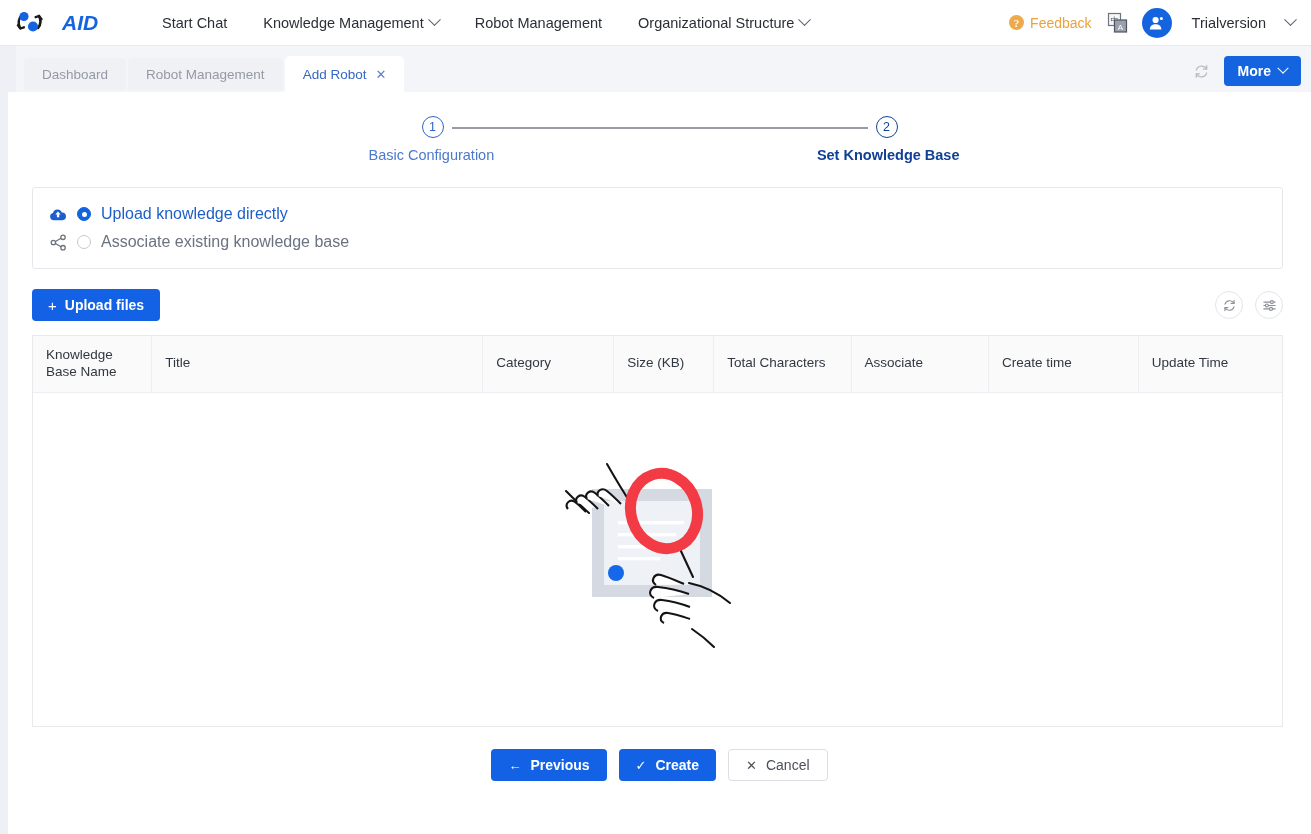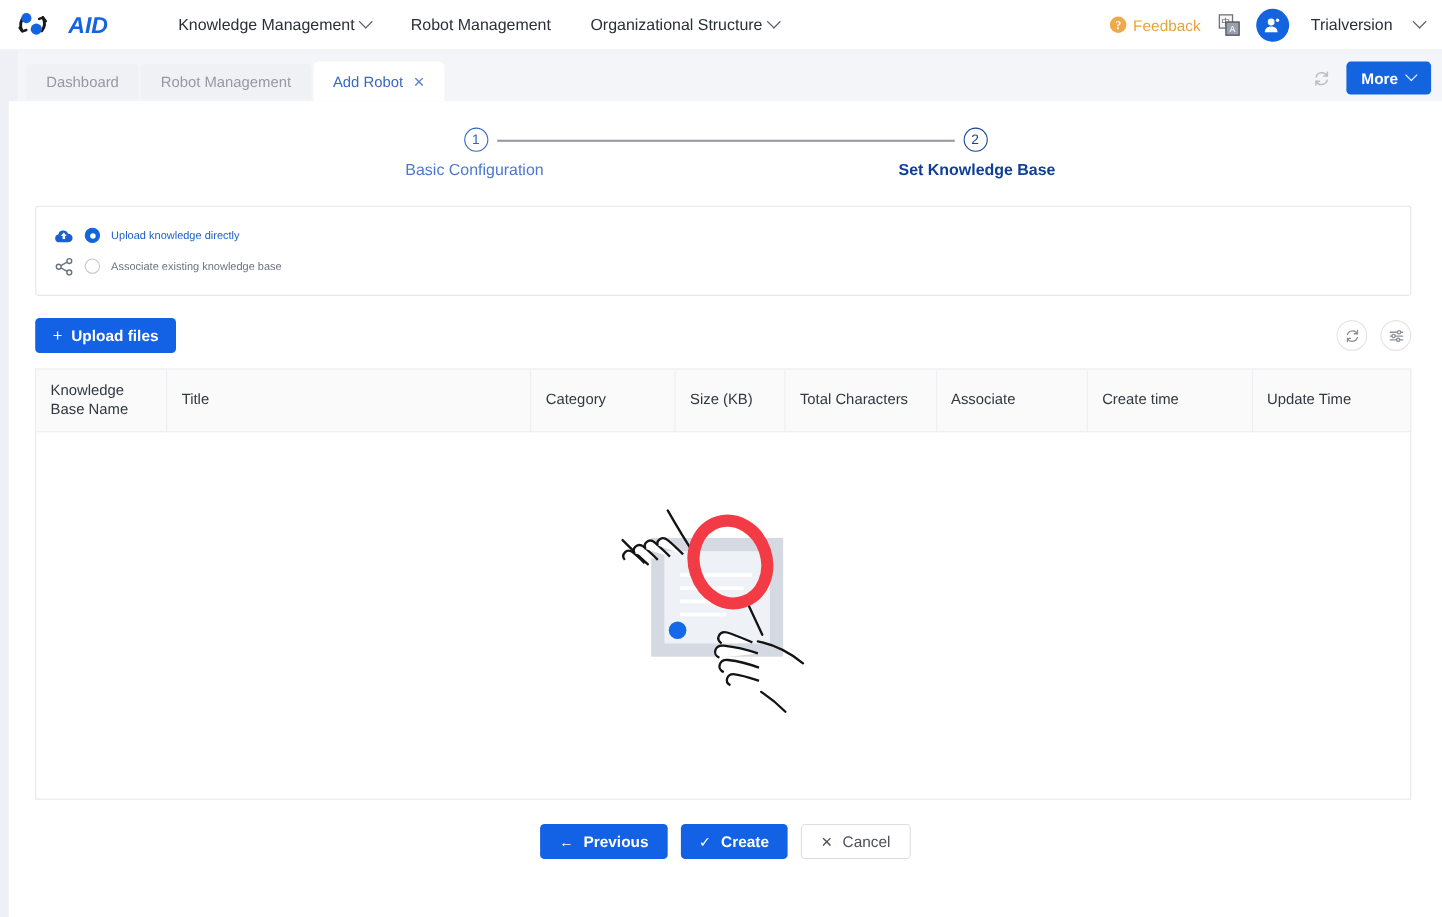--- a/index.html
+++ b/index.html
@@ -139,21 +139,21 @@
   .radio {
     width: 14px; height: 14px; border-radius: 50%;
     border: 1.4px solid #c6c9d0; background: #fff;
     display: flex; align-items: center; justify-content: center;
     flex: none;
   }
   .radio.on { border-color: #1464e0; background: #1464e0; }
   .radio.on::after {
     content: ""; width: 5px; height: 5px; border-radius: 50%; background: #fff;
   }
-  .srclabel { font-size: 10px; color: #6b7280; }
+  .srclabel { font-size: 16px; color: #6b7280; }
   .srclabel.sel { color: #1d5fc9; }
 
   
   .uprow {
     display: flex; align-items: center;
     margin: 20px 28px 0 24px;
   }
   .uploadbtn {
     background: #1361e5; color: #fff; border: none; border-radius: 4px;
     height: 32px; padding: 0 16px; font-size: 14px; font-weight: bold;
@@ -219,20 +219,23 @@
       <path d="M25 8 l2.6 3.2 M25 8 l-3.4 1.2" fill="none" stroke="#1a1a1a" stroke-width="2.3" stroke-linecap="round"></path>
       <circle cx="10" cy="8.5" r="4.6" fill="#1464e0"></circle>
       <circle cx="19" cy="18.5" r="5.1" fill="#1464e0"></circle>
     </svg>
     <svg width="48" height="24" viewBox="0 0 48 24">
       <text x="0" y="19" font-family="Liberation Sans, sans-serif" font-size="21" font-weight="bold" font-style="italic" fill="#1464e0">AID</text>
     </svg>
   </div>
 
   <div class="navitems">
+    <div class="navitem">
+      <span>Start Chat</span>
+    </div>
     <div class="navitem">
       <span>Knowledge Management</span>
       <i class="caret"></i>
     </div>
     <div class="navitem">
       <span>Robot Management</span>
     </div>
     <div class="navitem">
       <span>Organizational Structure</span>
       <i class="caret"></i>

